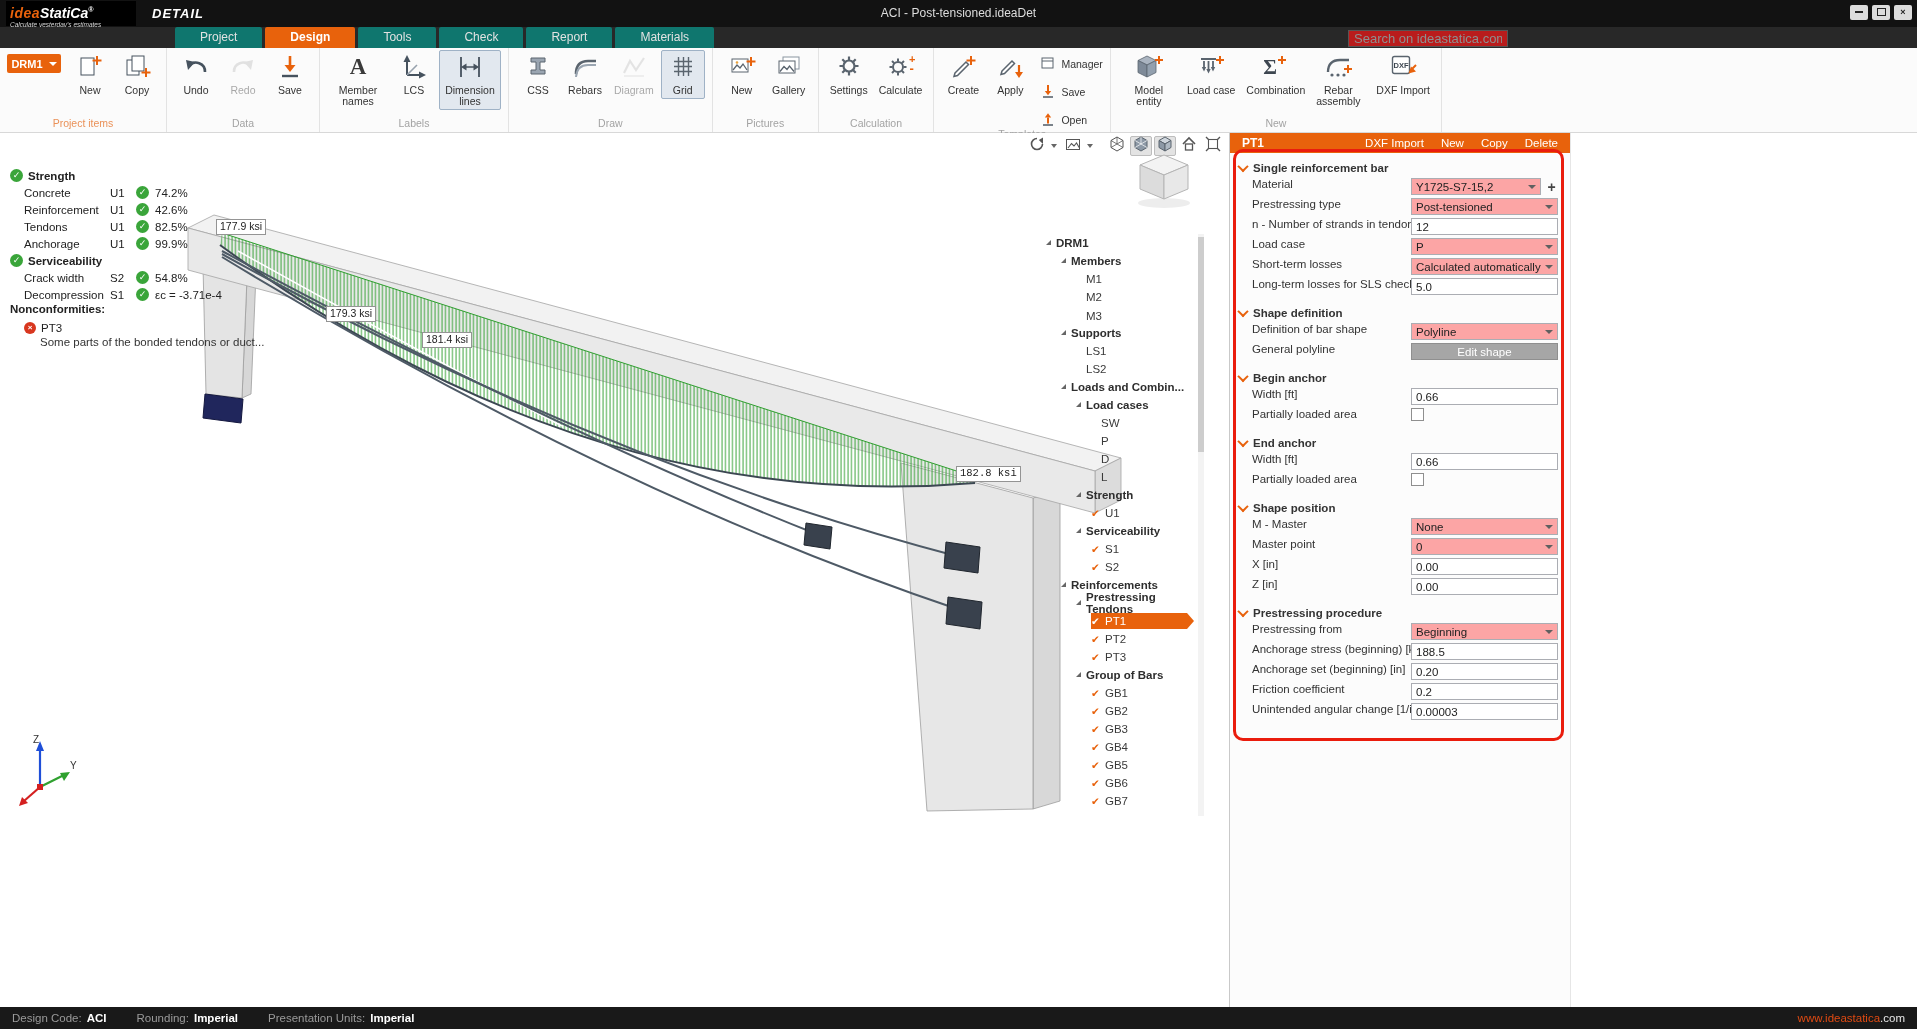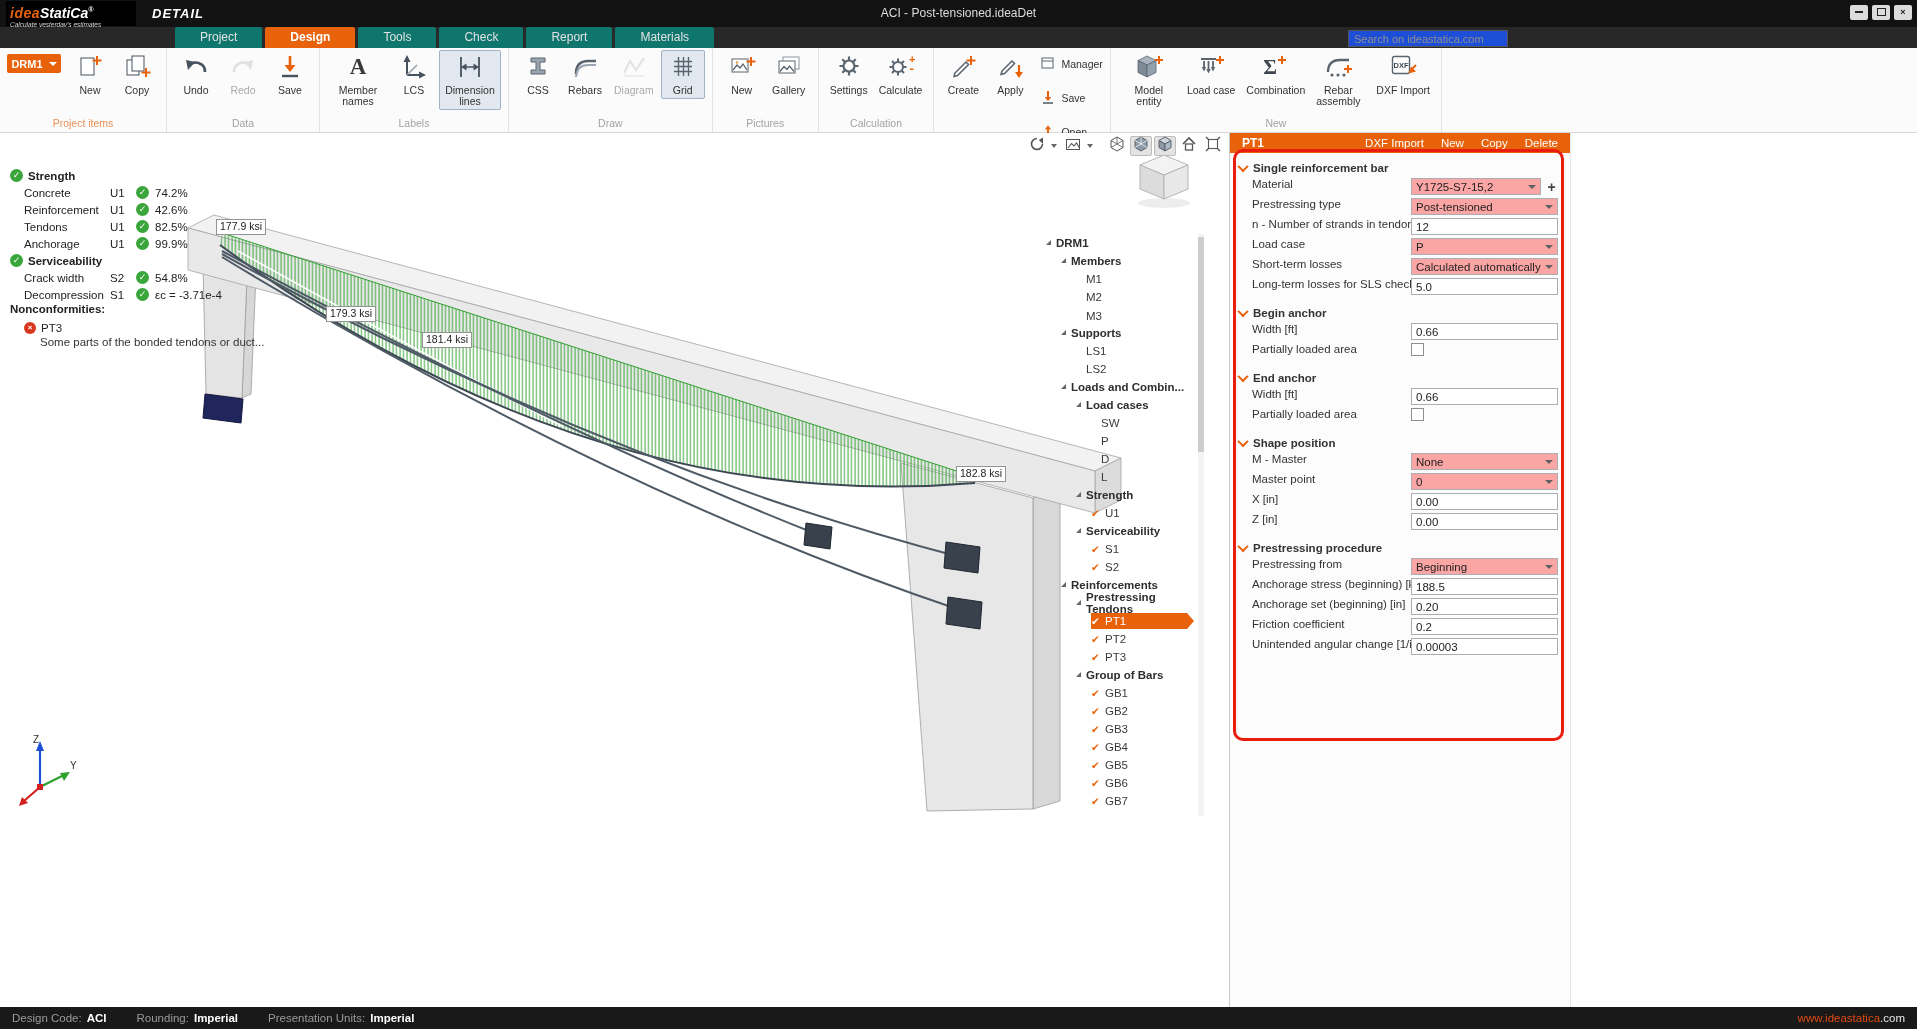--- a/index.html
+++ b/index.html
@@ -19,38 +19,38 @@
   #winbtns{position:absolute;right:5px;top:5px;display:flex;gap:4px;}
   .wbtn{width:18px;height:15px;background:#dcdcdc;border-radius:2px;color:#222;font-size:9px;line-height:15px;text-align:center;font-weight:bold;}
   .wbtn .mini{display:inline-block;width:8px;height:2px;background:#222;margin-bottom:2px;}
   .wbtn .rest{display:inline-block;width:7px;height:6px;border:1px solid #222;margin-top:3px;}
 
   
   #tabrow{position:absolute;left:0;top:27px;width:100%;height:21px;background:#282828;}
   #tabs{position:absolute;left:175px;bottom:0;display:flex;gap:3px;}
   .tab{height:21px;line-height:21px;padding:0 25px;font-size:12px;color:#e2e2e2;background:#0f766e;border-radius:2px 2px 0 0;}
   .tab.active{background:#e8620c;color:#fff;font-weight:bold;}
-  #searchbox{position:absolute;left:1348px;top:3px;width:148px;height:15px;background:#1d4ed8;border:1px solid #555;color:#bbb;font-size:11px;padding:0 5px;}
+  #searchbox{position:absolute;left:1348px;top:3px;width:148px;height:15px;background:#b91c1c;border:1px solid #555;color:#bbb;font-size:13px;padding:0 5px;}
   #searchbox::placeholder{color:#8f8f8f;}
 
   
   #ribbon{position:absolute;left:0;top:48px;width:100%;height:85px;background:#fbfbfb;border-bottom:1px solid #d8d8d8;display:flex;align-items:stretch;box-sizing:border-box;}
   .rgroup{display:flex;flex-direction:column;border-right:1px solid #e3e3e3;padding:2px 7px 0 7px;}
   .rgroup-buttons{flex:1;display:flex;align-items:flex-start;gap:3px;}
   .rgroup-caption{height:15px;text-align:center;font-size:10.5px;color:#a3a3a3;line-height:13px;}
   .rgroup-caption.accent{color:#ea9158;}
   .rbtn{display:flex;flex-direction:column;align-items:center;padding:3px 3px 2px 3px;border:1px solid transparent;border-radius:2px;min-width:36px;}
   .rbtn .ric{width:28px;height:28px;display:flex;align-items:center;justify-content:center;}
   .rbtn .rlbl{font-size:10.5px;color:#333;text-align:center;line-height:11px;margin-top:3px;max-width:54px;}
   .rbtn.selected{background:#e2e8ef;border-color:#9fb2c6;}
   .rbtn.disabled{opacity:.42;}
   .selcol{display:flex;flex-direction:column;align-items:center;margin-right:4px;}
   .proj-btn{margin-top:4px;width:54px;height:19px;background:#e8620c;color:#fff;font-size:11px;font-weight:bold;display:flex;align-items:center;justify-content:center;gap:6px;border-radius:2px;}
   .wchev{width:0;height:0;border-left:4px solid transparent;border-right:4px solid transparent;border-top:4px solid #fff;}
-  .tstack{display:flex;flex-direction:column;gap:18px;padding:6px 0 0 5px;}
+  .tstack{display:flex;flex-direction:column;gap:12px;padding:6px 0 0 5px;}
   .srow{display:flex;align-items:center;gap:5px;height:16px;font-size:10.5px;color:#333;}
 
   
   #main{position:absolute;left:0;top:133px;width:100%;height:874px;}
   #viewport{position:absolute;left:0;top:0;width:1229px;height:874px;background:#fff;overflow:hidden;}
   #scene{position:absolute;left:0;top:0;}
 
   .vp-toolbar{position:absolute;left:1026px;top:3px;display:flex;align-items:center;gap:2px;}
   .vbtn{height:18px;min-width:18px;display:flex;align-items:center;justify-content:center;border:1px solid transparent;border-radius:2px;padding:0 1px;}
   .vbtn.toggled{background:#e3e3e3;border-color:#bdbdbd;}
@@ -504,21 +504,21 @@
           <polygon points="806,390 832,394 830,416 804,412" fill="#39414d" stroke="#20262e"></polygon>
           <polygon points="946,409 980,414 978,440 944,435" fill="#39414d" stroke="#20262e"></polygon>
           <polygon points="948,464 982,469 980,496 946,491" fill="#39414d" stroke="#20262e"></polygon>
         </g>
       </svg>
 
       <div id="stress-labels">
           <div class="slabel" style="left: 216px; top: 86px;">177.9 ksi</div>
           <div class="slabel" style="left: 326px; top: 173px;">179.3 ksi</div>
           <div class="slabel" style="left: 422px; top: 199px;">181.4 ksi</div>
-          <div class="slabel" style="left: 956px; top: 333px;">182.8 ksi</div>
+          <div class="slabel" style="left: 956px; top: 333px; font-family: Liberation Mono, monospace;">182.8 ksi</div>
         </div>
 
       <div class="vp-toolbar" id="vp-toolbar">
           <div class="vbtn">
             <span><svg width="18" height="18" viewBox="0 0 18 18" xmlns="http://www.w3.org/2000/svg">
                 <path d="M9 3.5 a5.5 5.5 0 1 0 5.5 5.5" fill="none" stroke="#555" stroke-width="1.6"></path>
                 <polygon points="15,2.5 15,9 10.8,5 " fill="#555"></polygon>
               </svg></span>
           </div>
           <span class="vchev"></span>
@@ -894,20 +894,41 @@
                 <div class="sel">
                   <span class="sval">Calculated automatically</span>
                   <span class="schev"></span>
                 </div>
               </div>
             </div>
             <div class="prow">
               <span class="plabel">Long-term losses for SLS check [%]</span>
               <div class="pctrl">
                 <input class="inp" value="5.0" style="">
+              </div>
+            </div>
+          </div>
+          <div class="psection">
+            <div class="psec-h">
+              <span class="ochev"></span>
+              <span>Shape definition</span>
+            </div>
+            <div class="prow">
+              <span class="plabel">Definition of bar shape</span>
+              <div class="pctrl">
+                <div class="sel">
+                  <span class="sval">Polyline</span>
+                  <span class="schev"></span>
+                </div>
+              </div>
+            </div>
+            <div class="prow">
+              <span class="plabel">General polyline</span>
+              <div class="pctrl">
+                <div class="pbtn-gray">Edit shape</div>
               </div>
             </div>
           </div>
           <div class="psection">
             <div class="psec-h">
               <span class="ochev"></span>
               <span>Begin anchor</span>
             </div>
             <div class="prow">
               <span class="plabel">Width [ft]</span>

